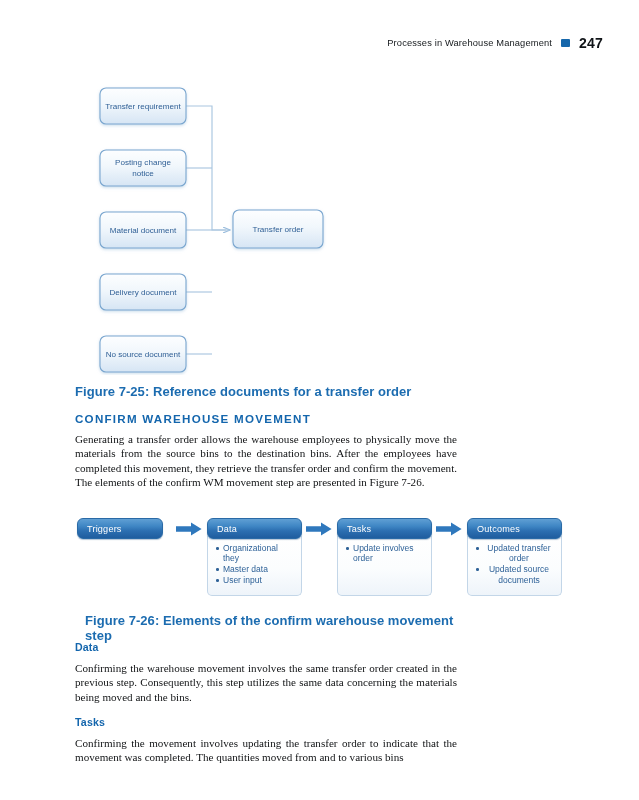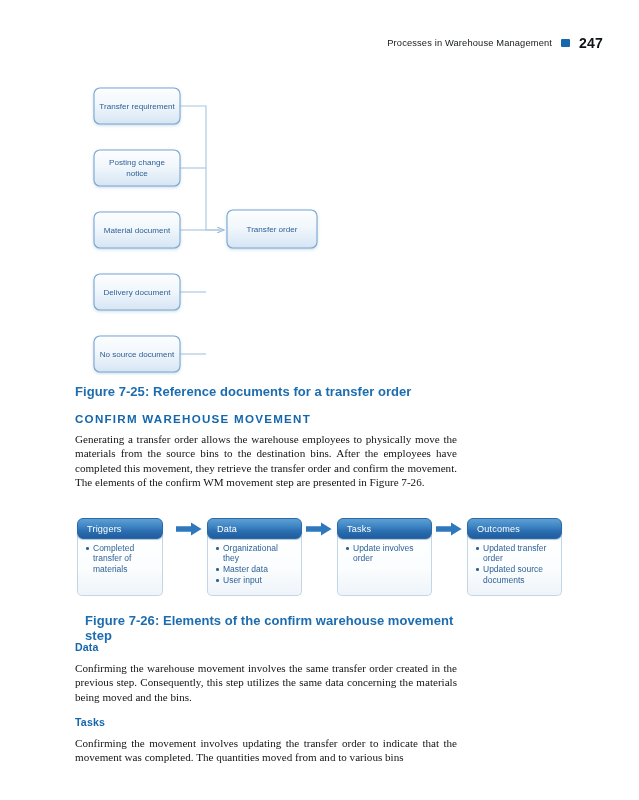--- a/index.html
+++ b/index.html
@@ -24,21 +24,21 @@
   .rh-sq{ width:9px; height:8px; background:#1667ab; border-radius:1px; }
   .rh-page{
     font-family:"Liberation Sans", sans-serif;
     font-size:14px; font-weight:bold; color:#101418; letter-spacing:.2px;
   }
 
   
   .col{ position:absolute; left:75px; width:382px; }
 
   
-  #fig-25{ position:absolute; left:84px; top:80px; width:320px; height:295px; }
+  #fig-25{ position:absolute; left:90px; top:80px; width:320px; height:295px; }
   #fig-25 svg{ display:block; }
 
   .dbox-label{
     font-family:"Liberation Sans", sans-serif;
     font-size:8.1px; fill:#2f5f95;
   }
 
   
   .fig-caption{
     font-family:"Liberation Sans", sans-serif;
@@ -188,25 +188,20 @@
 <h1 class="col section-title" style="top:412px;">CONFIRM WAREHOUSE MOVEMENT</h1>
 
 <p class="col body" style="top:432px;">Generating a transfer order allows the warehouse employees to physically move the materials from the source bins to the destination bins. After the employees have completed this movement, they retrieve the transfer order and confirm the movement. The elements of the confirm WM movement step are presented in Figure 7-26.</p>
 
 <div id="fig-26">
 
   <div class="step" style="left:0px; width:86px;">
     <div class="step-head">
       <span>Triggers</span>
     </div>
-    <div class="step-body" style="height:60px;">
-      <ul>
-        <li>Completed transfer of materials</li>
-      </ul>
-    </div>
   </div>
 
   <svg class="step-arrow" style="left:99px;" viewBox="0 0 26 14" xmlns="http://www.w3.org/2000/svg">
     <path d="M0,4.3 H15 V0.6 L25.6,7 L15,13.4 V9.7 H0 Z" fill="#2f78bd"></path>
   </svg>
 
   <div class="step" style="left:130px; width:95px;">
     <div class="step-head">
       <span>Data</span>
     </div>
@@ -231,21 +226,21 @@
       <ul>
         <li>Update involves order</li>
       </ul>
     </div>
   </div>
 
   <svg class="step-arrow" style="left:359px;" viewBox="0 0 26 14" xmlns="http://www.w3.org/2000/svg">
     <path d="M0,4.3 H15 V0.6 L25.6,7 L15,13.4 V9.7 H0 Z" fill="#2f78bd"></path>
   </svg>
 
-  <div class="step" style="left:390px; width:95px;">
+  <div class="step" style="left:390px; width:95px;text-align:center;">
     <div class="step-head">
       <span>Outcomes</span>
     </div>
     <div class="step-body" style="height:60px;">
       <ul>
         <li>Updated transfer order</li>
         <li>Updated source documents</li>
       </ul>
     </div>
   </div>

